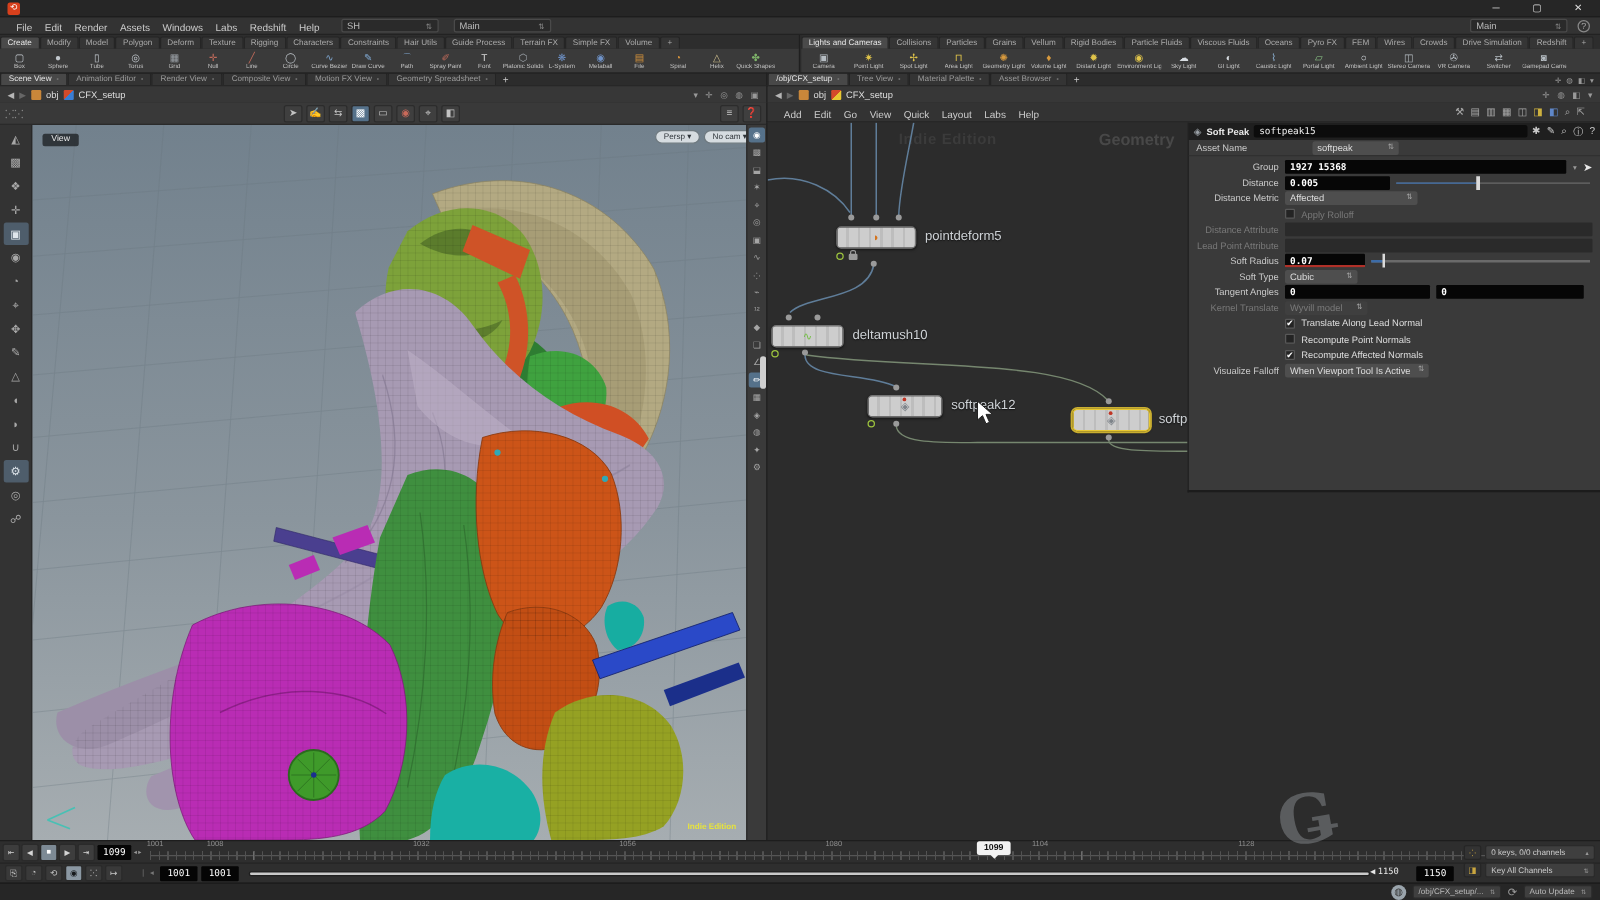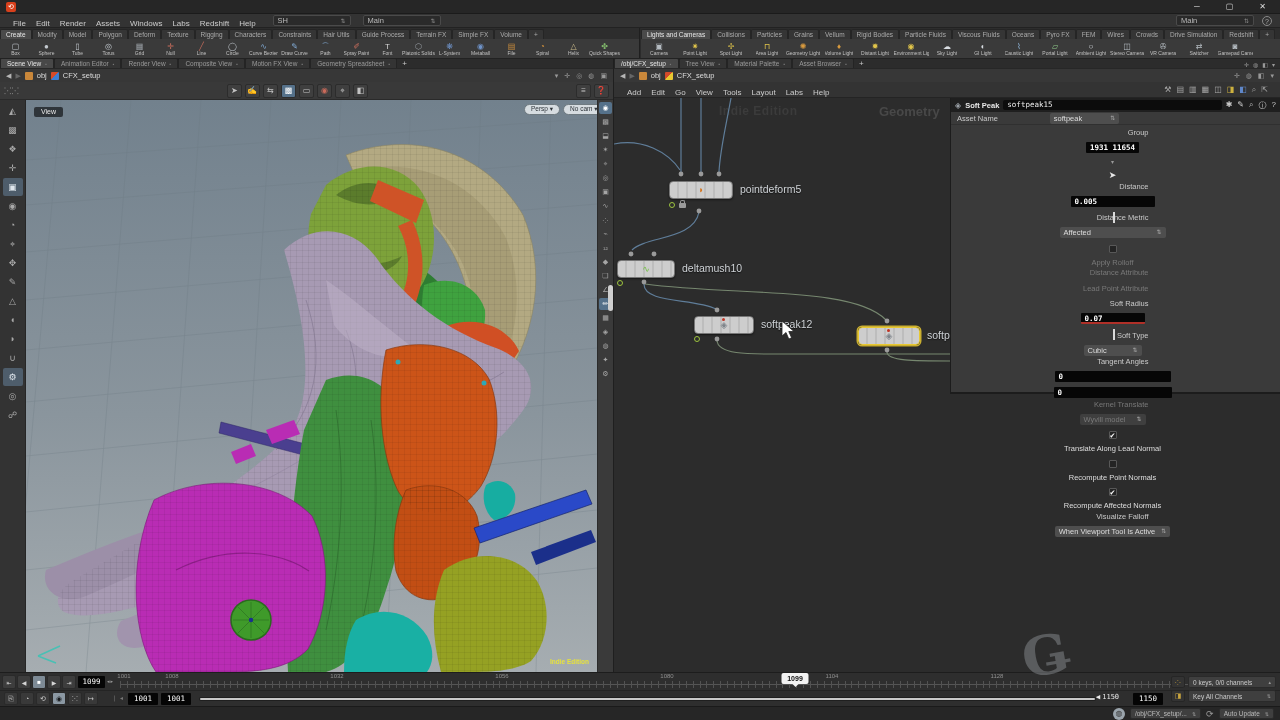--- a/index.html
+++ b/index.html
@@ -111,21 +111,21 @@
 
   
   .param-panel { left:950px; top:98px; width:330px; height:296px; background:#3a3a3a; border-left:1px solid #1c1c1c; border-bottom:2px solid #1c1c1c; font-size:7.5px;}
   .pp-header { height:14px; background:#1f1f1f; display:flex; align-items:center; gap:4px; padding:0 4px;}
   .pp-header .ptitle { font-size:7.5px; font-weight:bold; color:#e8e8e8; white-space:nowrap;}
   .pp-name-field { flex:1; height:10px; background:#0c0c0c; border-radius:2px; color:#eee; font-family:"DejaVu Sans Mono", monospace; font-size:7.5px; padding:0 4px; line-height:10px;}
   .pp-hicons { display:flex; gap:5px; color:#c9c9c9; font-size:8px; }
   .pp-asset { height:13px; display:flex; align-items:center; gap:6px; padding:0 6px; border-bottom:1px solid #303030;}
   .pp-asset .alabel { color:#c9c9c9; }
   .pp-body { padding:3px 6px 0 0; display:flex; flex-direction:column; gap:1.5px;}
-  .prow { display:flex; align-items:center; min-height:11px; gap:5px;flex-direction:column;}
+  .prow { display:flex; align-items:center; min-height:11px; gap:5px;}
   .plabel { width:72px; text-align:right; color:#c9c9c9; flex:none; }
   .prow.disabled .plabel { color:#787878; }
   .pfield { background:#060606; color:#fff; font-family:"DejaVu Sans Mono", monospace; font-size:7.5px; font-weight:bold; height:11px; line-height:11px; padding:0 4px; border-radius:1px;}
   .pfield.empty { background:#2a2a2a; }
   .pfield.red-underline { border-bottom:2px solid #b03028; }
   .pslider { position:relative; flex:1; height:11px; }
   .pslider .track { position:absolute; left:0; right:2px; top:5px; height:1.5px; background:#6a6a6a; }
   .pslider .fill { position:absolute; left:0; top:5px; height:1.5px; background:#3c6ca8; }
   .pslider .handle { position:absolute; top:0; width:2.5px; height:11px; background:#dadada; }
   .pdrop { background:#4e4e4e; border-radius:2px; color:#ddd; height:11px; line-height:11px; padding:0 4px; display:flex; gap:6px; align-items:center;}
@@ -678,21 +678,21 @@
       <span class="ric sel">✏</span>
       <span class="ric">▦</span>
       <span class="ric">◈</span>
       <span class="ric">◍</span>
       <span class="ric">✦</span>
       <span class="ric">⚙</span>
     </div>
   <div class="abs splitter-handle"></div>
 
   <div class="abs net-menubar">
-    <span><span class="net-menu">Add</span><span class="net-menu">Edit</span><span class="net-menu">Go</span><span class="net-menu">View</span><span class="net-menu">Tools</span><span class="net-menu">Layout</span><span class="net-menu">Labs</span><span class="net-menu">Help</span></span>
+    <span><span class="net-menu">Add</span><span class="net-menu">Edit</span><span class="net-menu">Go</span><span class="net-menu">View</span><span class="net-menu">Quick</span><span class="net-menu">Layout</span><span class="net-menu">Labs</span><span class="net-menu">Help</span></span>
     <span class="net-toolbar">
         <span class="cicon">⚒</span>
         <span class="cicon">▤</span>
         <span class="cicon">▥</span>
         <span class="cicon">▦</span>
         <span class="cicon">◫</span>
         <span class="cicon yellow">◨</span>
         <span class="cicon blue">◧</span>
         <span class="cicon">⌕</span>
         <span class="cicon">⇱</span>
@@ -791,21 +791,21 @@
     <div class="pp-asset">
       <span class="alabel">Asset Name</span>
       <span class="pdrop" style="margin-left:46px;gap:28px;">
           <span>softpeak</span>
           <span class="ud">⇅</span>
         </span>
     </div>
     <div class="pp-body">
       <div class="prow">
         <span class="plabel">Group</span>
-        <span class="pfield" style="flex:1;">1931 11654</span>
+        <span class="pfield" style="flex:1;">1927 15368</span>
         <span class="grp-ud">▾</span>
         <span class="grp-arrow">➤</span>
       </div>
       <div class="prow">
         <span class="plabel">Distance</span>
         <span class="pfield" style="width:84px;">0.005</span>
         <span class="pslider">
             <span class="track"></span>
             <span class="fill" style="width:41%;"></span>
             <span class="handle" style="left:41%;"></span>

